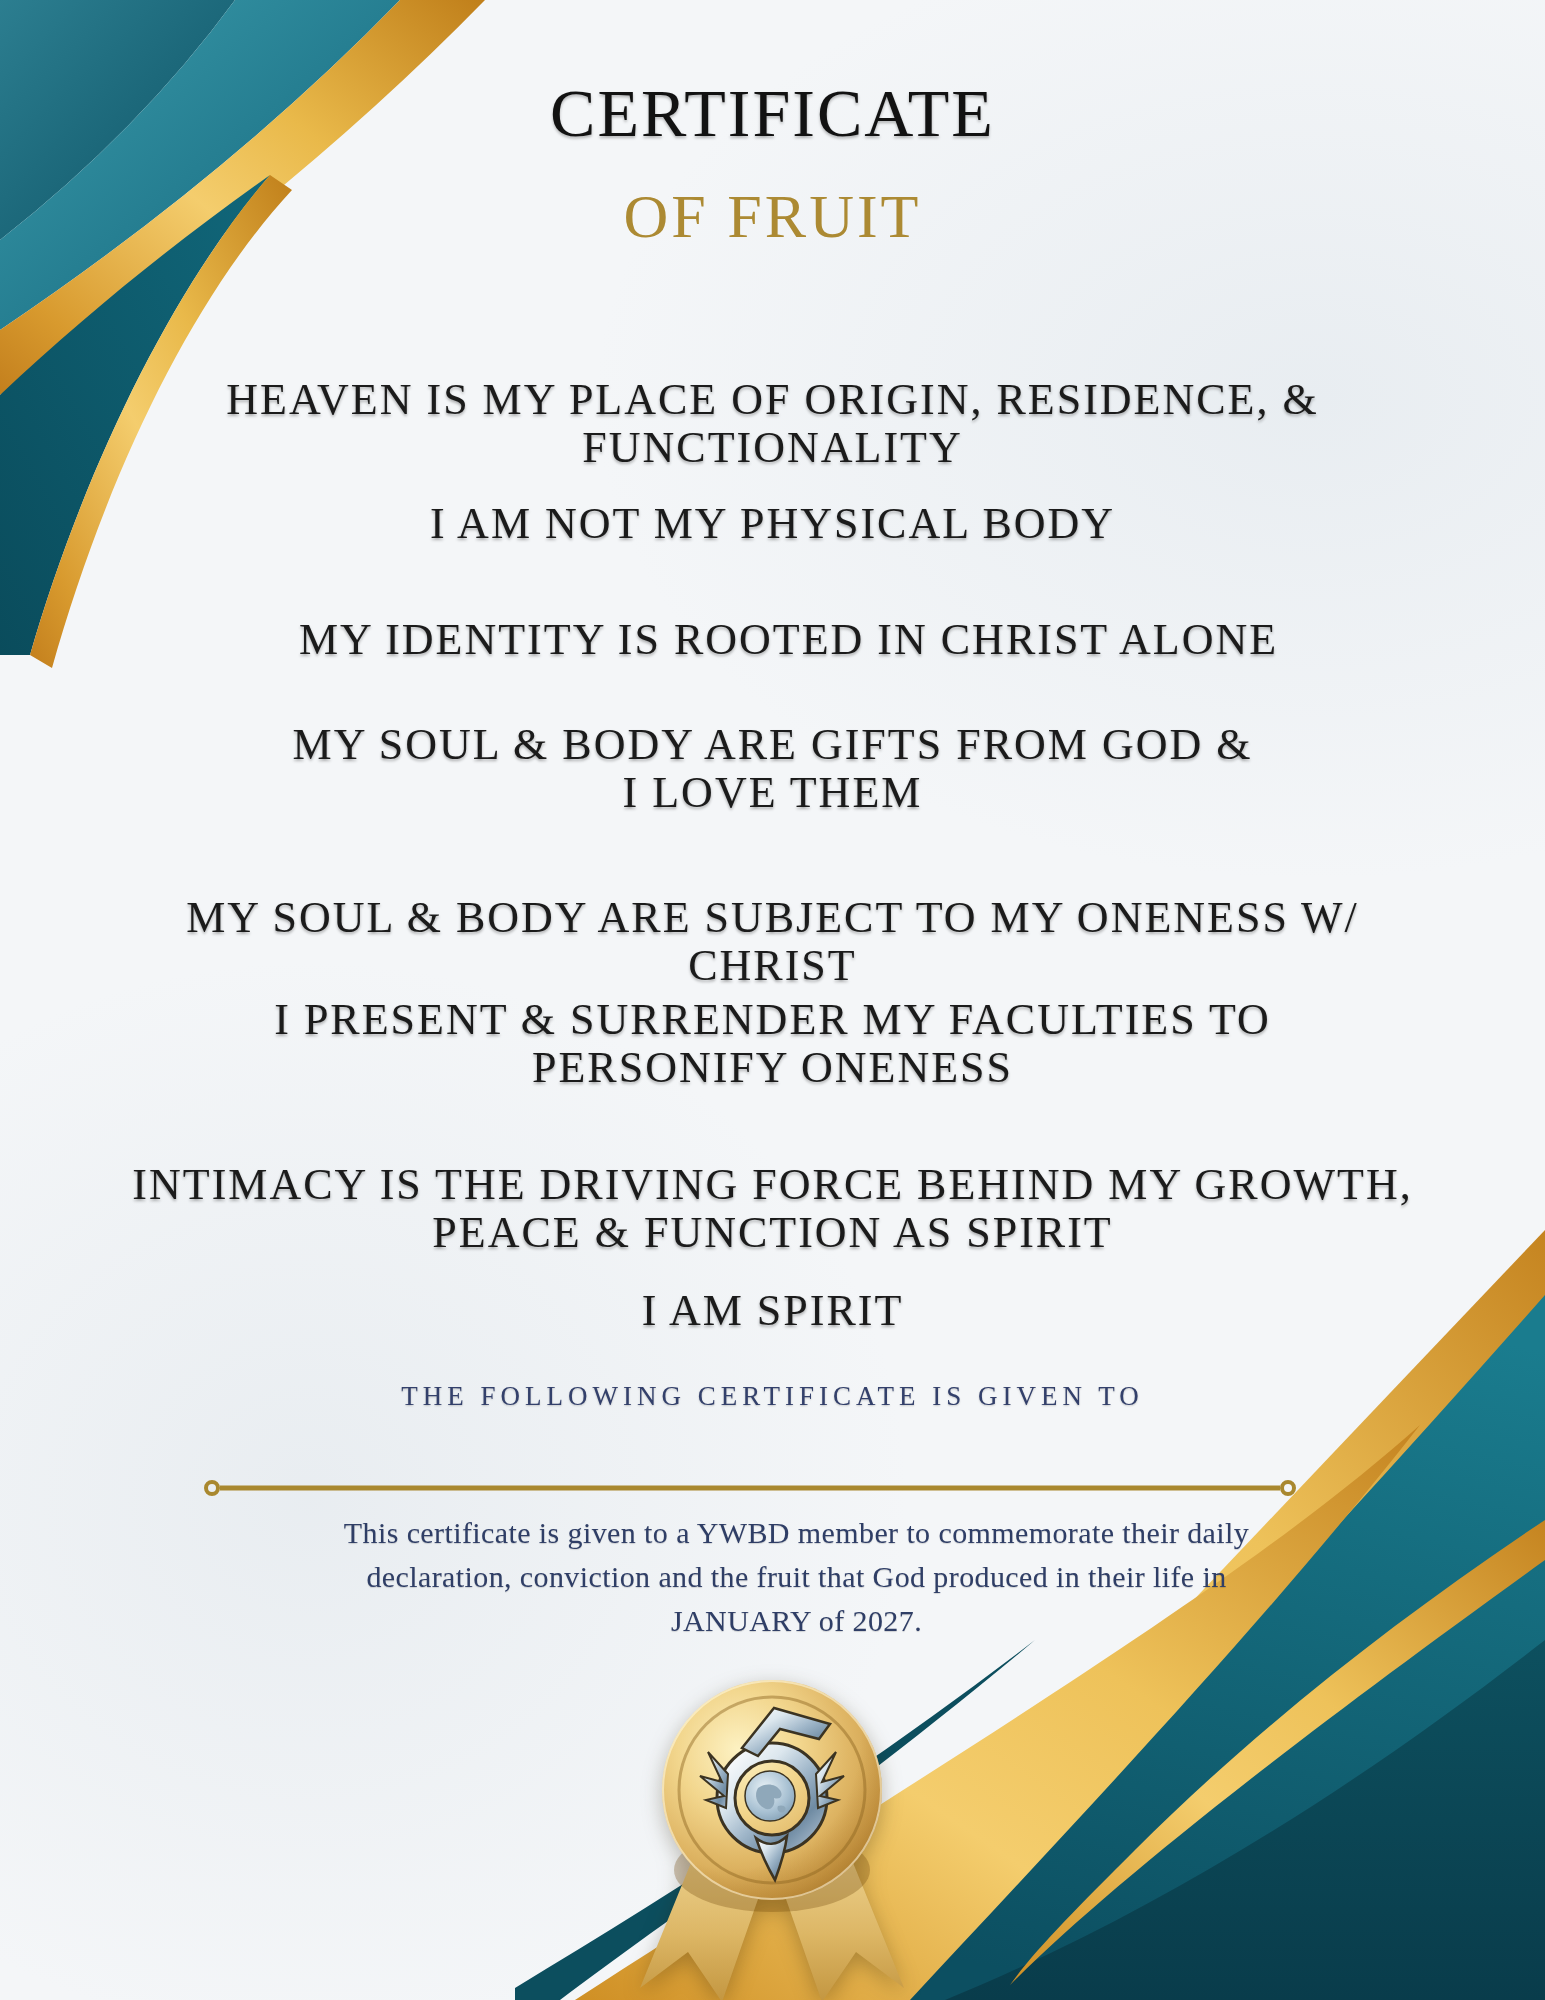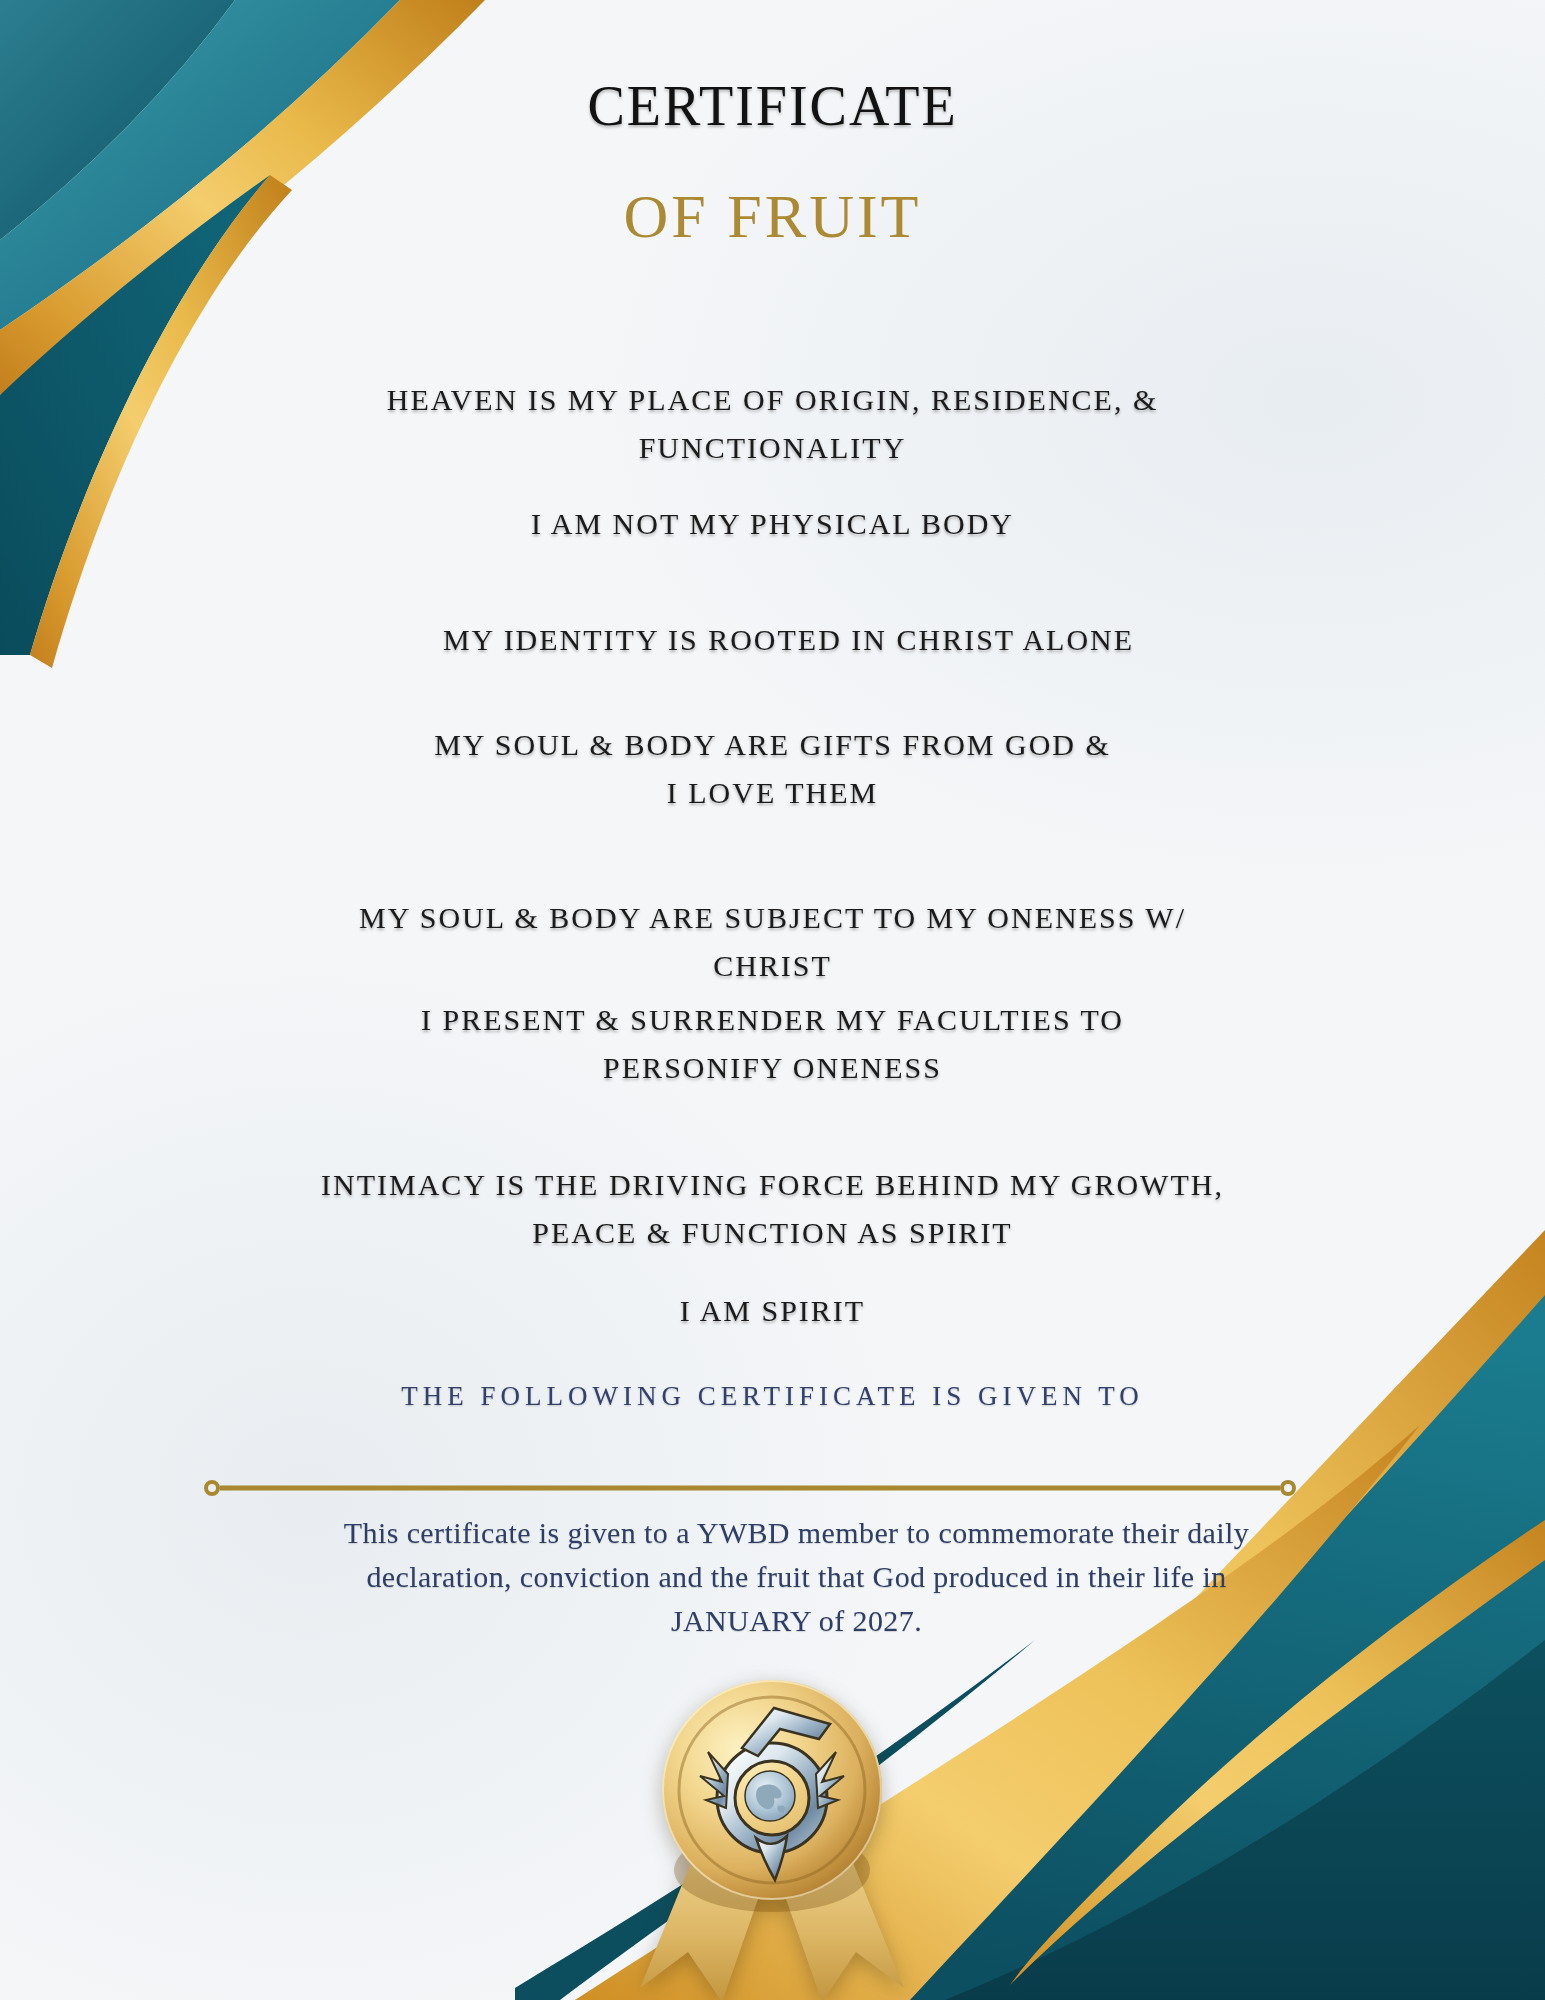--- a/index.html
+++ b/index.html
@@ -13,31 +13,31 @@
       radial-gradient(1000px 900px at 20% 75%, rgba(206,216,224,.30), transparent 60%),
       #f4f6f8;
   }
   .decor{position:absolute;pointer-events:none;}
   .decor.tl{left:0;top:0;}
   .decor.br{right:0;bottom:0;}
   .content{position:absolute;inset:0;}
   .center-text{position:absolute;left:0;right:0;text-align:center;}
   .title{
     top:76px;
-    font-size:56px;letter-spacing:2px;color:#121212;
+    font-size:68px;letter-spacing:2px;color:#121212;
     text-shadow:0 2px 3px rgba(0,0,0,.28);
     line-height:1.1;
   }
   .subtitle{
     top:182px;
     font-size:62px;letter-spacing:3px;color:#ac8a33;
     line-height:1.1;
   }
   .decl{
-    font-size:30px;letter-spacing:2px;color:#1b1b1b;
+    font-size:44px;letter-spacing:2px;color:#1b1b1b;
     line-height:48px;white-space:pre-line;
     text-shadow:0 2px 3px rgba(0,0,0,.30);
   }
   .decl.g1{top:376px;}
   .decl.g2{top:500px;}
   .decl.g3{top:616px;padding-left:32px;}
   .decl.g4{top:721px;}
   .decl.g5{top:868px;margin-top:26px;}
   .decl.g6{top:996px;}
   .decl.g7{top:1161px;}

